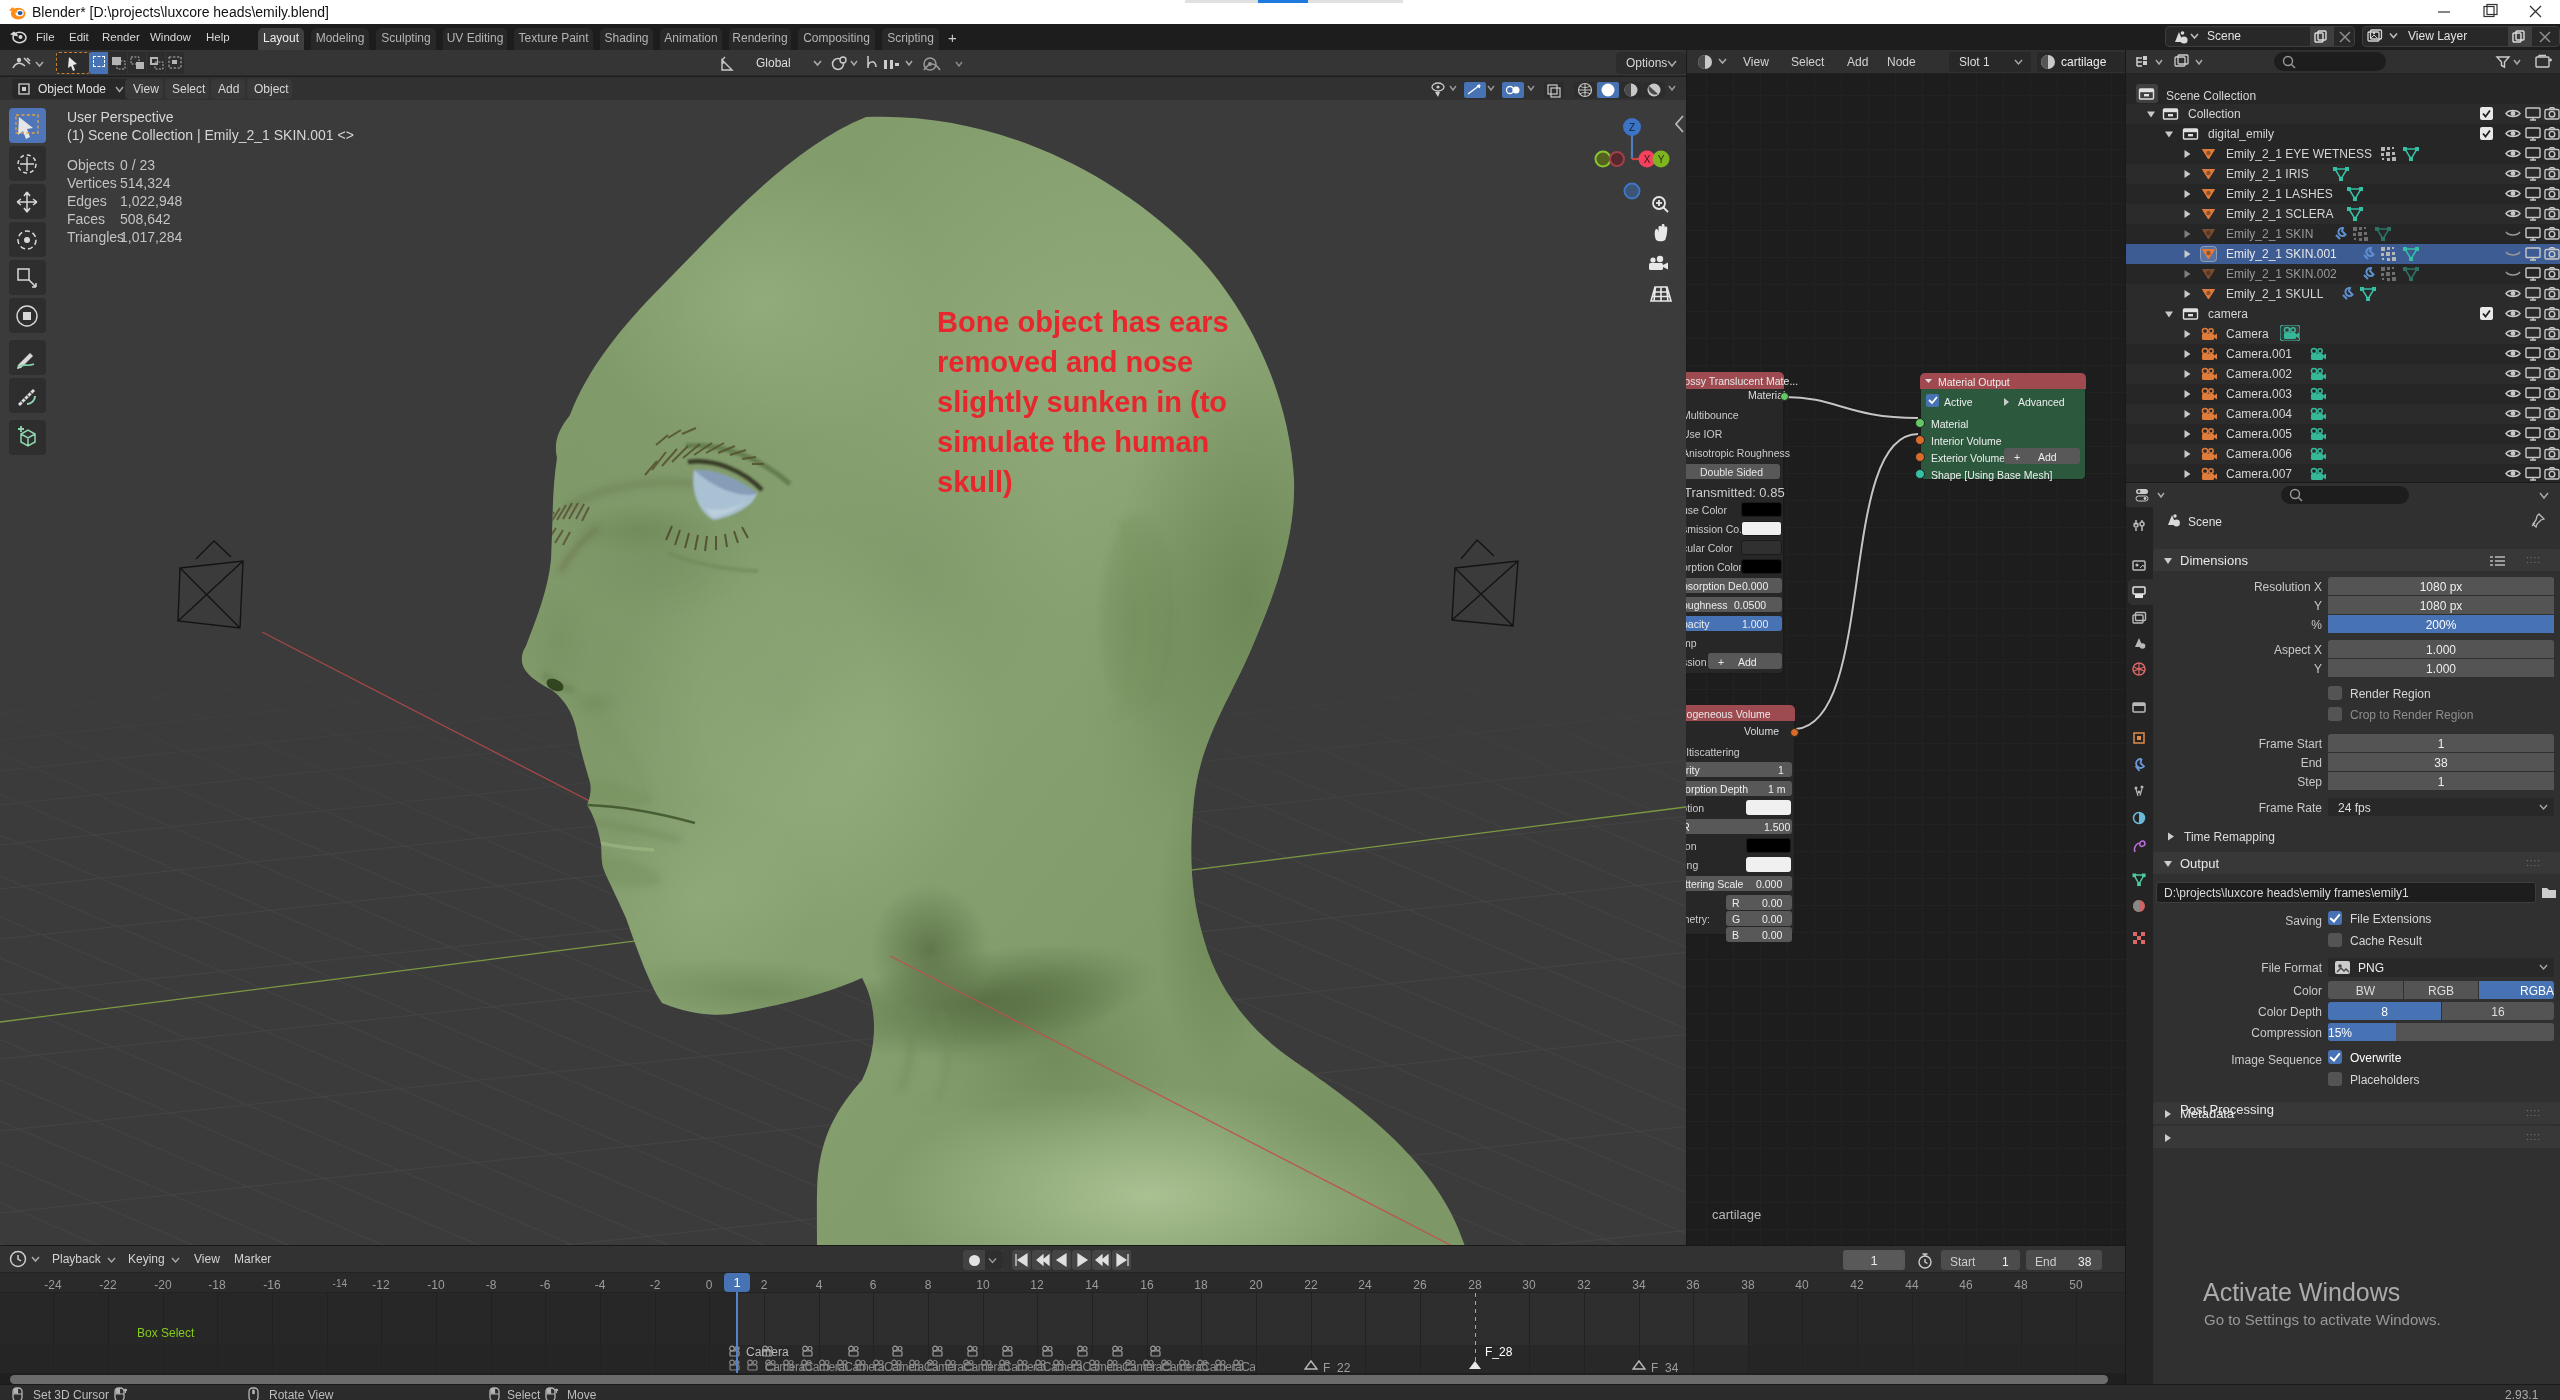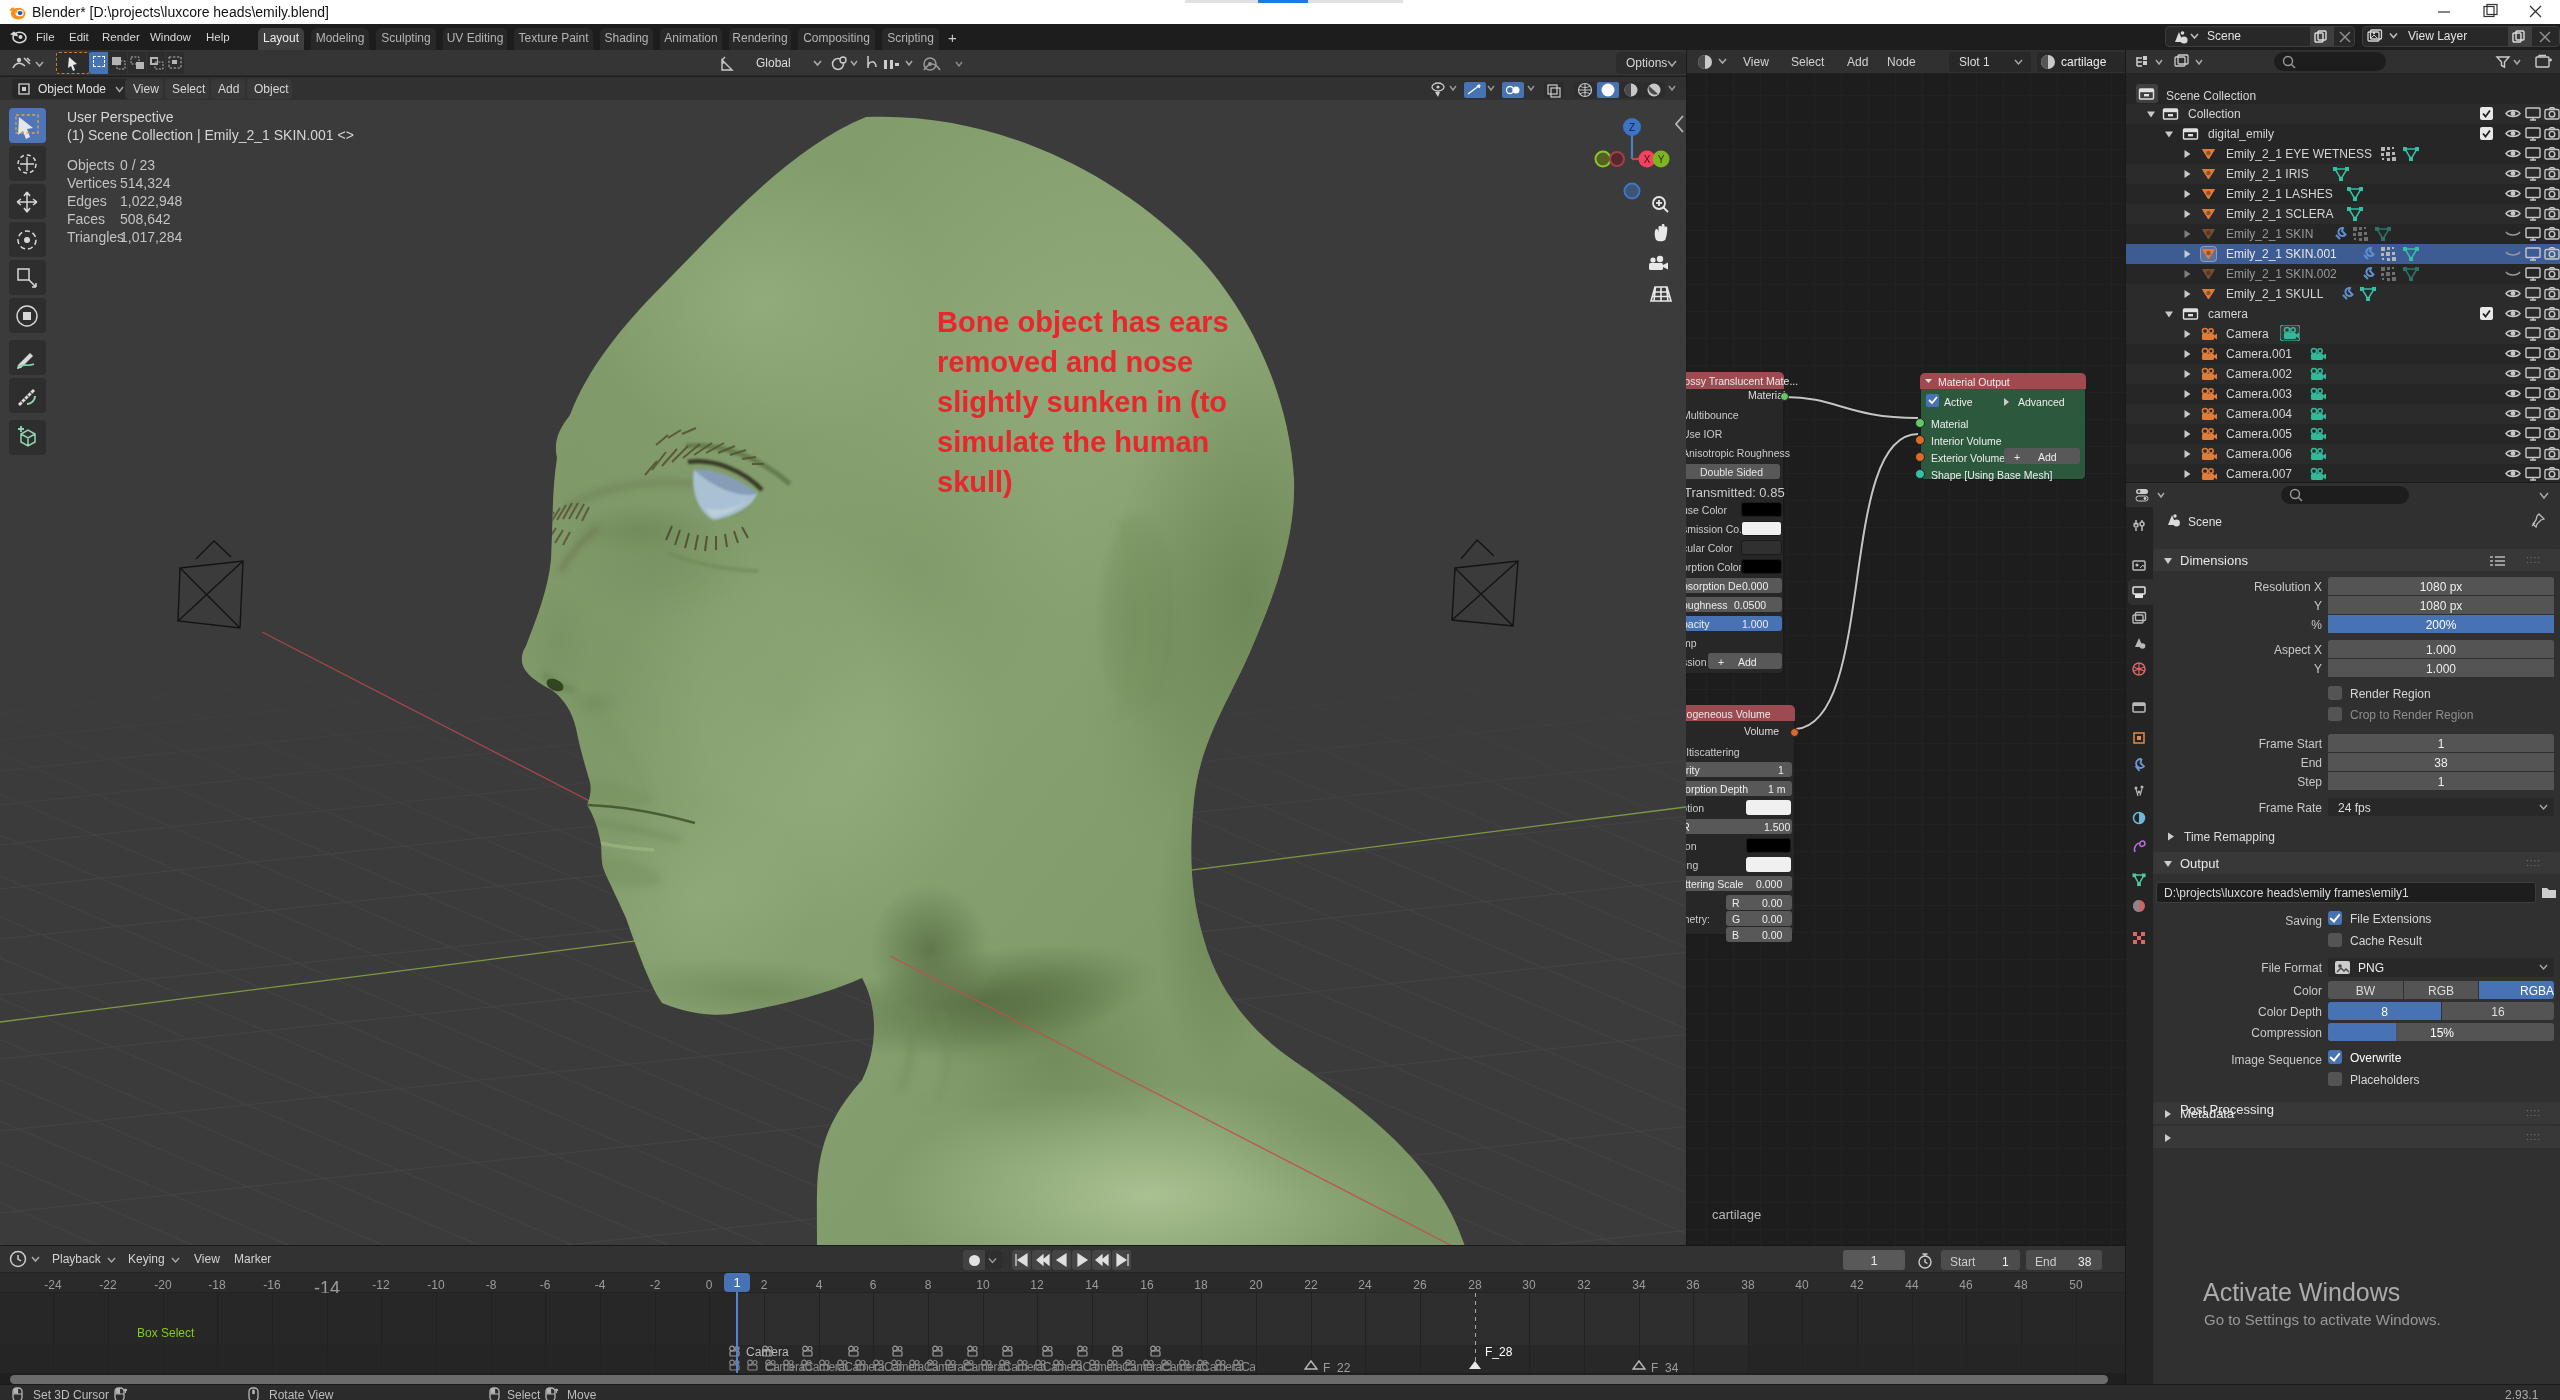--- a/index.html
+++ b/index.html
@@ -1457,21 +1457,21 @@
       <div class="t" style="left:353px;top:502px;width:75px;text-align:right;color:#fff">RGBA</div>
       <div class="t" style="left:0px;top:523px;width:196px;text-align:right;color:#c9c9c9">Color Depth</div>
       <div class="abs" style="left:202px;top:519px;width:113px;height:18px;background:#4772b3;border-radius:3px 0 0 3px"></div>
       <div class="abs" style="left:316px;top:519px;width:112px;height:18px;background:#545454;border-radius:0 3px 3px 0"></div>
       <div class="t" style="left:202px;top:523px;width:113px;text-align:center;color:#fff">8</div>
       <div class="t" style="left:316px;top:523px;width:112px;text-align:center;color:#ddd">16</div>
       <div class="t" style="left:0px;top:544px;width:196px;text-align:right;color:#c9c9c9">Compression</div>
       <div class="abs" style="left:202px;top:540px;width:226px;height:18px;background:#545454;border-radius:3px;overflow:hidden">
         <div style="position:absolute;left:0;top:0;width:68px;height:18px;background:#4772b3"></div>
       </div>
-      <div class="t" style="left:202px;top:544px;width:228px;text-align:center;color:#fff">15%</div>
+      <div class="t" style="left:202px;top:544px;width:228px;text-align:left;color:#fff">15%</div>
       <div class="t" style="left:0px;top:571px;width:196px;text-align:right;color:#c9c9c9">Image Sequence</div>
       <div class="chk on" style="left:202px;top:567px"></div>
       <div class="t" style="left:224px;top:569px;color:#fff">Overwrite</div>
       <div class="chk" style="left:202px;top:589px"></div>
       <div class="t" style="left:224px;top:591px;color:#d5d5d5">Placeholders</div>
       <div class="abs" style="left:27px;top:619px;width:408px;height:22px;background:#383838;border-radius:4px 4px 0 0"></div>
       <svg class="abs" style="left:36px;top:625px" width="12" height="11">
         <path d="M3 2 l6 4 l-6 4 Z" fill="#ccc"></path>
       </svg>
       <div class="t" style="left:54px;top:624px;color:#e8e8e8;font-size:13px">Metadata</div>
@@ -1542,21 +1542,21 @@
       <div class="t" style="left:2002px;top:10px;color:#eee">1</div>
       <div class="abs" style="left:2026px;top:4px;width:76px;height:20px;background:#4c4c4c;border-radius:3px"></div>
       <div class="t" style="left:2035px;top:10px;color:#ccc">End</div>
       <div class="t" style="left:2078px;top:10px;color:#eee">38</div>
       <div class="abs" style="left:0;top:27px;width:2125px;height:20px;background:#2a2a2a;border-bottom:1px solid #222"></div>
       <div class="t" style="left:33px;top:33px;width:40px;text-align:center;color:#9c9c9c;font-size:12px">-24</div>
       <div class="t" style="left:88px;top:33px;width:40px;text-align:center;color:#9c9c9c;font-size:12px">-22</div>
       <div class="t" style="left:143px;top:33px;width:40px;text-align:center;color:#9c9c9c;font-size:12px">-20</div>
       <div class="t" style="left:197px;top:33px;width:40px;text-align:center;color:#9c9c9c;font-size:12px">-18</div>
       <div class="t" style="left:252px;top:33px;width:40px;text-align:center;color:#9c9c9c;font-size:12px">-16</div>
-      <div class="t" style="left:307px;top:33px;width:40px;text-align:center;color:#9c9c9c;font-size:18px">-14</div>
+      <div class="t" style="left:307px;top:33px;width:40px;text-align:right;color:#9c9c9c;font-size:10px">-14</div>
       <div class="t" style="left:361px;top:33px;width:40px;text-align:center;color:#9c9c9c;font-size:12px">-12</div>
       <div class="t" style="left:416px;top:33px;width:40px;text-align:center;color:#9c9c9c;font-size:12px">-10</div>
       <div class="t" style="left:471px;top:33px;width:40px;text-align:center;color:#9c9c9c;font-size:12px">-8</div>
       <div class="t" style="left:525px;top:33px;width:40px;text-align:center;color:#9c9c9c;font-size:12px">-6</div>
       <div class="t" style="left:580px;top:33px;width:40px;text-align:center;color:#9c9c9c;font-size:12px">-4</div>
       <div class="t" style="left:635px;top:33px;width:40px;text-align:center;color:#9c9c9c;font-size:12px">-2</div>
       <div class="t" style="left:689px;top:33px;width:40px;text-align:center;color:#9c9c9c;font-size:12px">0</div>
       <div class="t" style="left:744px;top:33px;width:40px;text-align:center;color:#9c9c9c;font-size:12px">2</div>
       <div class="t" style="left:799px;top:33px;width:40px;text-align:center;color:#9c9c9c;font-size:12px">4</div>
       <div class="t" style="left:853px;top:33px;width:40px;text-align:center;color:#9c9c9c;font-size:12px">6</div>

